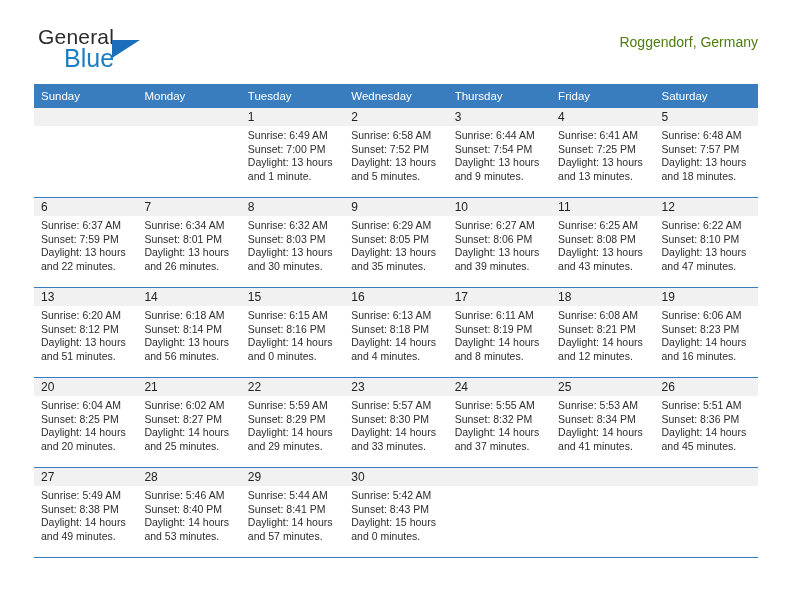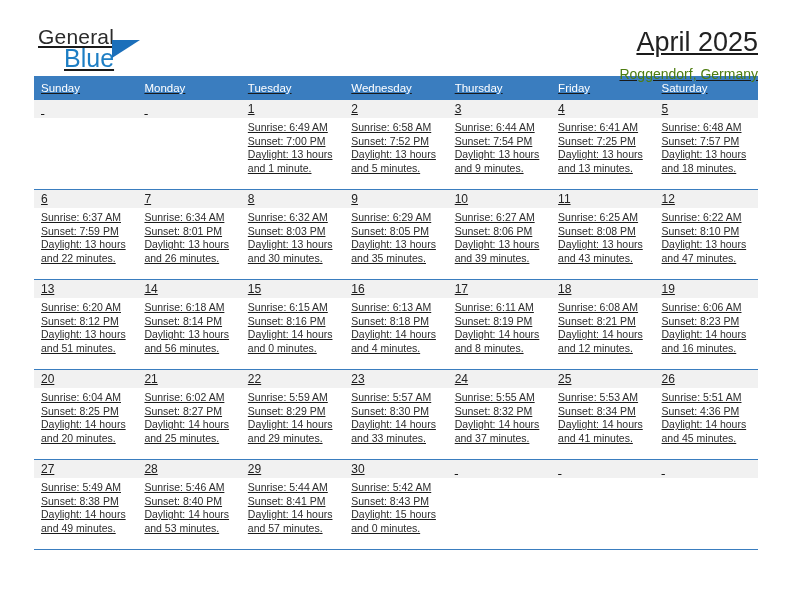--- a/index.html
+++ b/index.html
@@ -13,21 +13,20 @@
     font-family: "Liberation Sans", sans-serif;
     color: #1a1a1a;
     overflow: hidden;
   }
   .page {
     position: relative;
     width: 792px;
     height: 612px;
     box-sizing: border-box;
     padding: 0 34px;
-    text-decoration: underline;
   }
 
   
   .header {
     display: flex;
     align-items: flex-start;
     justify-content: space-between;
     padding-top: 26px;
     height: 72px;
     box-sizing: border-box;
@@ -77,21 +76,21 @@
     color: #4d7c0f;
     line-height: 20px;
     margin-top: 6px;
   }
 
   
   .calendar {
     width: 724px;
     border-collapse: collapse;
     table-layout: fixed;
-    margin-top: 4px;
+    margin-top: 12px;
   }
   .calendar th {
     background: #3a7dbf;
     color: #ffffff;
     font-size: 11.5px;
     font-weight: normal;
     text-align: left;
     padding: 6px 0 6px 7px;
     height: 20px;
     box-sizing: border-box;
@@ -140,21 +139,20 @@
 
   <div class="header">
 
     <div class="logo">
       <span class="logo-general">General</span>
       <span class="logo-triangle"></span>
       <span class="logo-blue">Blue</span>
     </div>
 
     <div class="title-wrap">
-      <div class="cal-title">April 2025</div>
       <div class="cal-subtitle">Roggendorf, Germany</div>
     </div>
 
   </div>
 
   <table class="calendar">
     <thead>
       <tr id="weekday-row">
           <th>Sunday</th>
           <th>Monday</th>
@@ -376,21 +374,21 @@
             <div class="info">
               <div>Sunrise: 5:53 AM</div>
               <div>Sunset: 8:34 PM</div>
               <div class="daylight">Daylight: 14 hours and 41 minutes.</div>
             </div>
           </td>
           <td>
             <span class="daynum">26</span>
             <div class="info">
               <div>Sunrise: 5:51 AM</div>
-              <div>Sunset: 4:36 PM</div>
+              <div>Sunset: 8:36 PM</div>
               <div class="daylight">Daylight: 14 hours and 45 minutes.</div>
             </div>
           </td>
         </tr>
         <tr>
           <td>
             <span class="daynum">27</span>
             <div class="info">
               <div>Sunrise: 5:49 AM</div>
               <div>Sunset: 8:38 PM</div>

